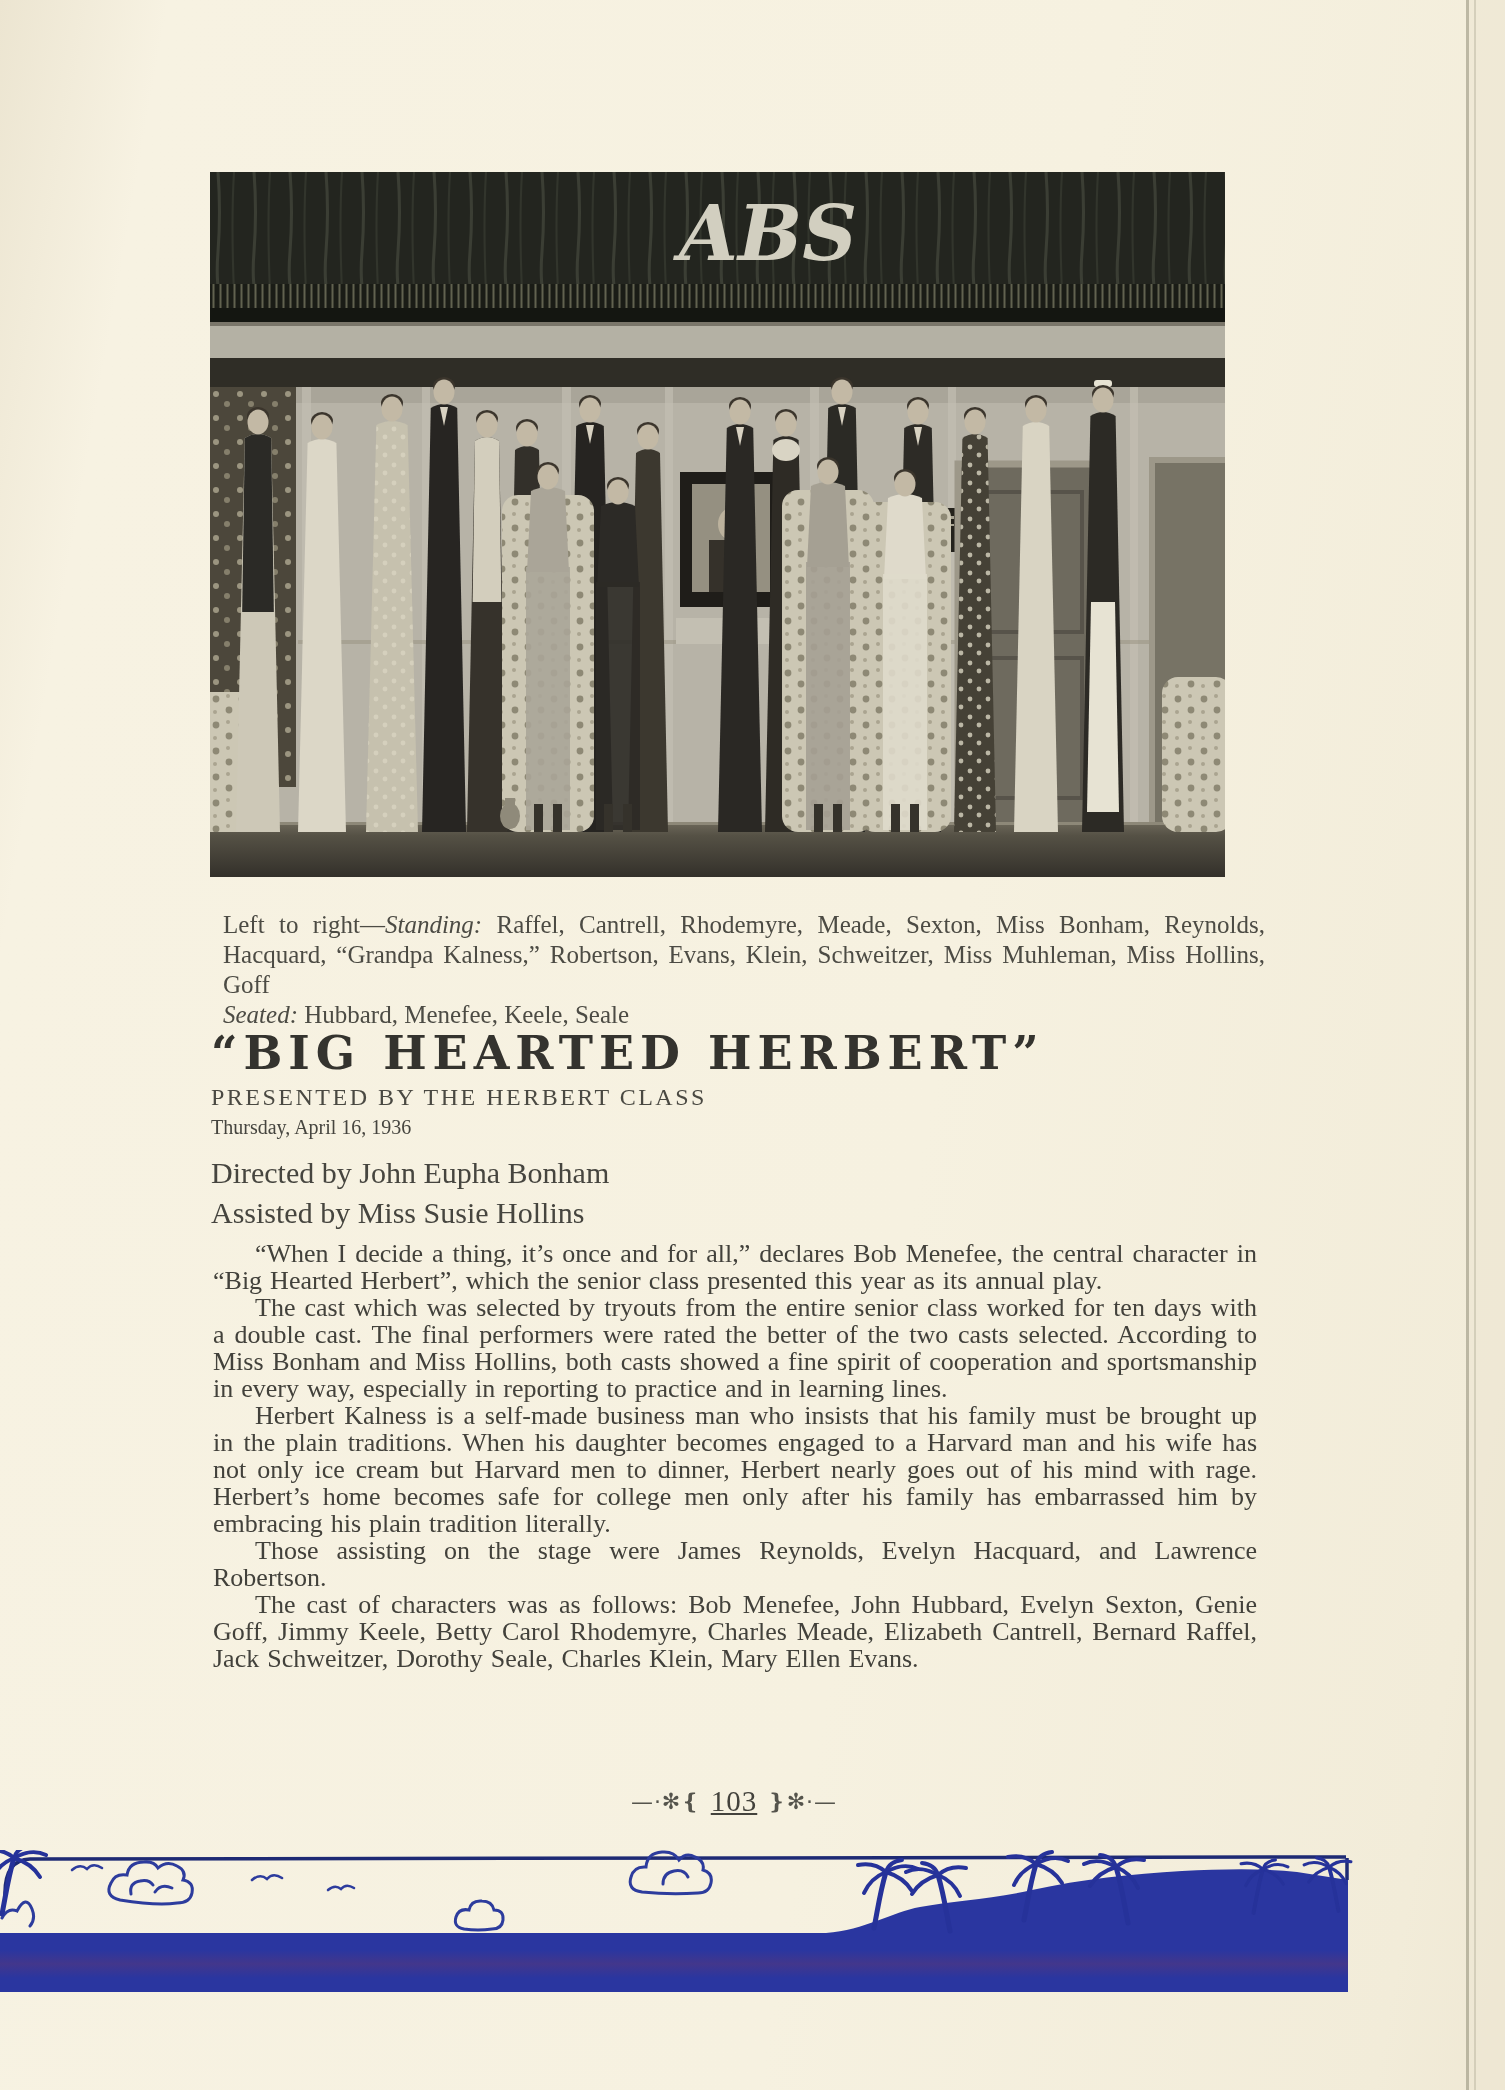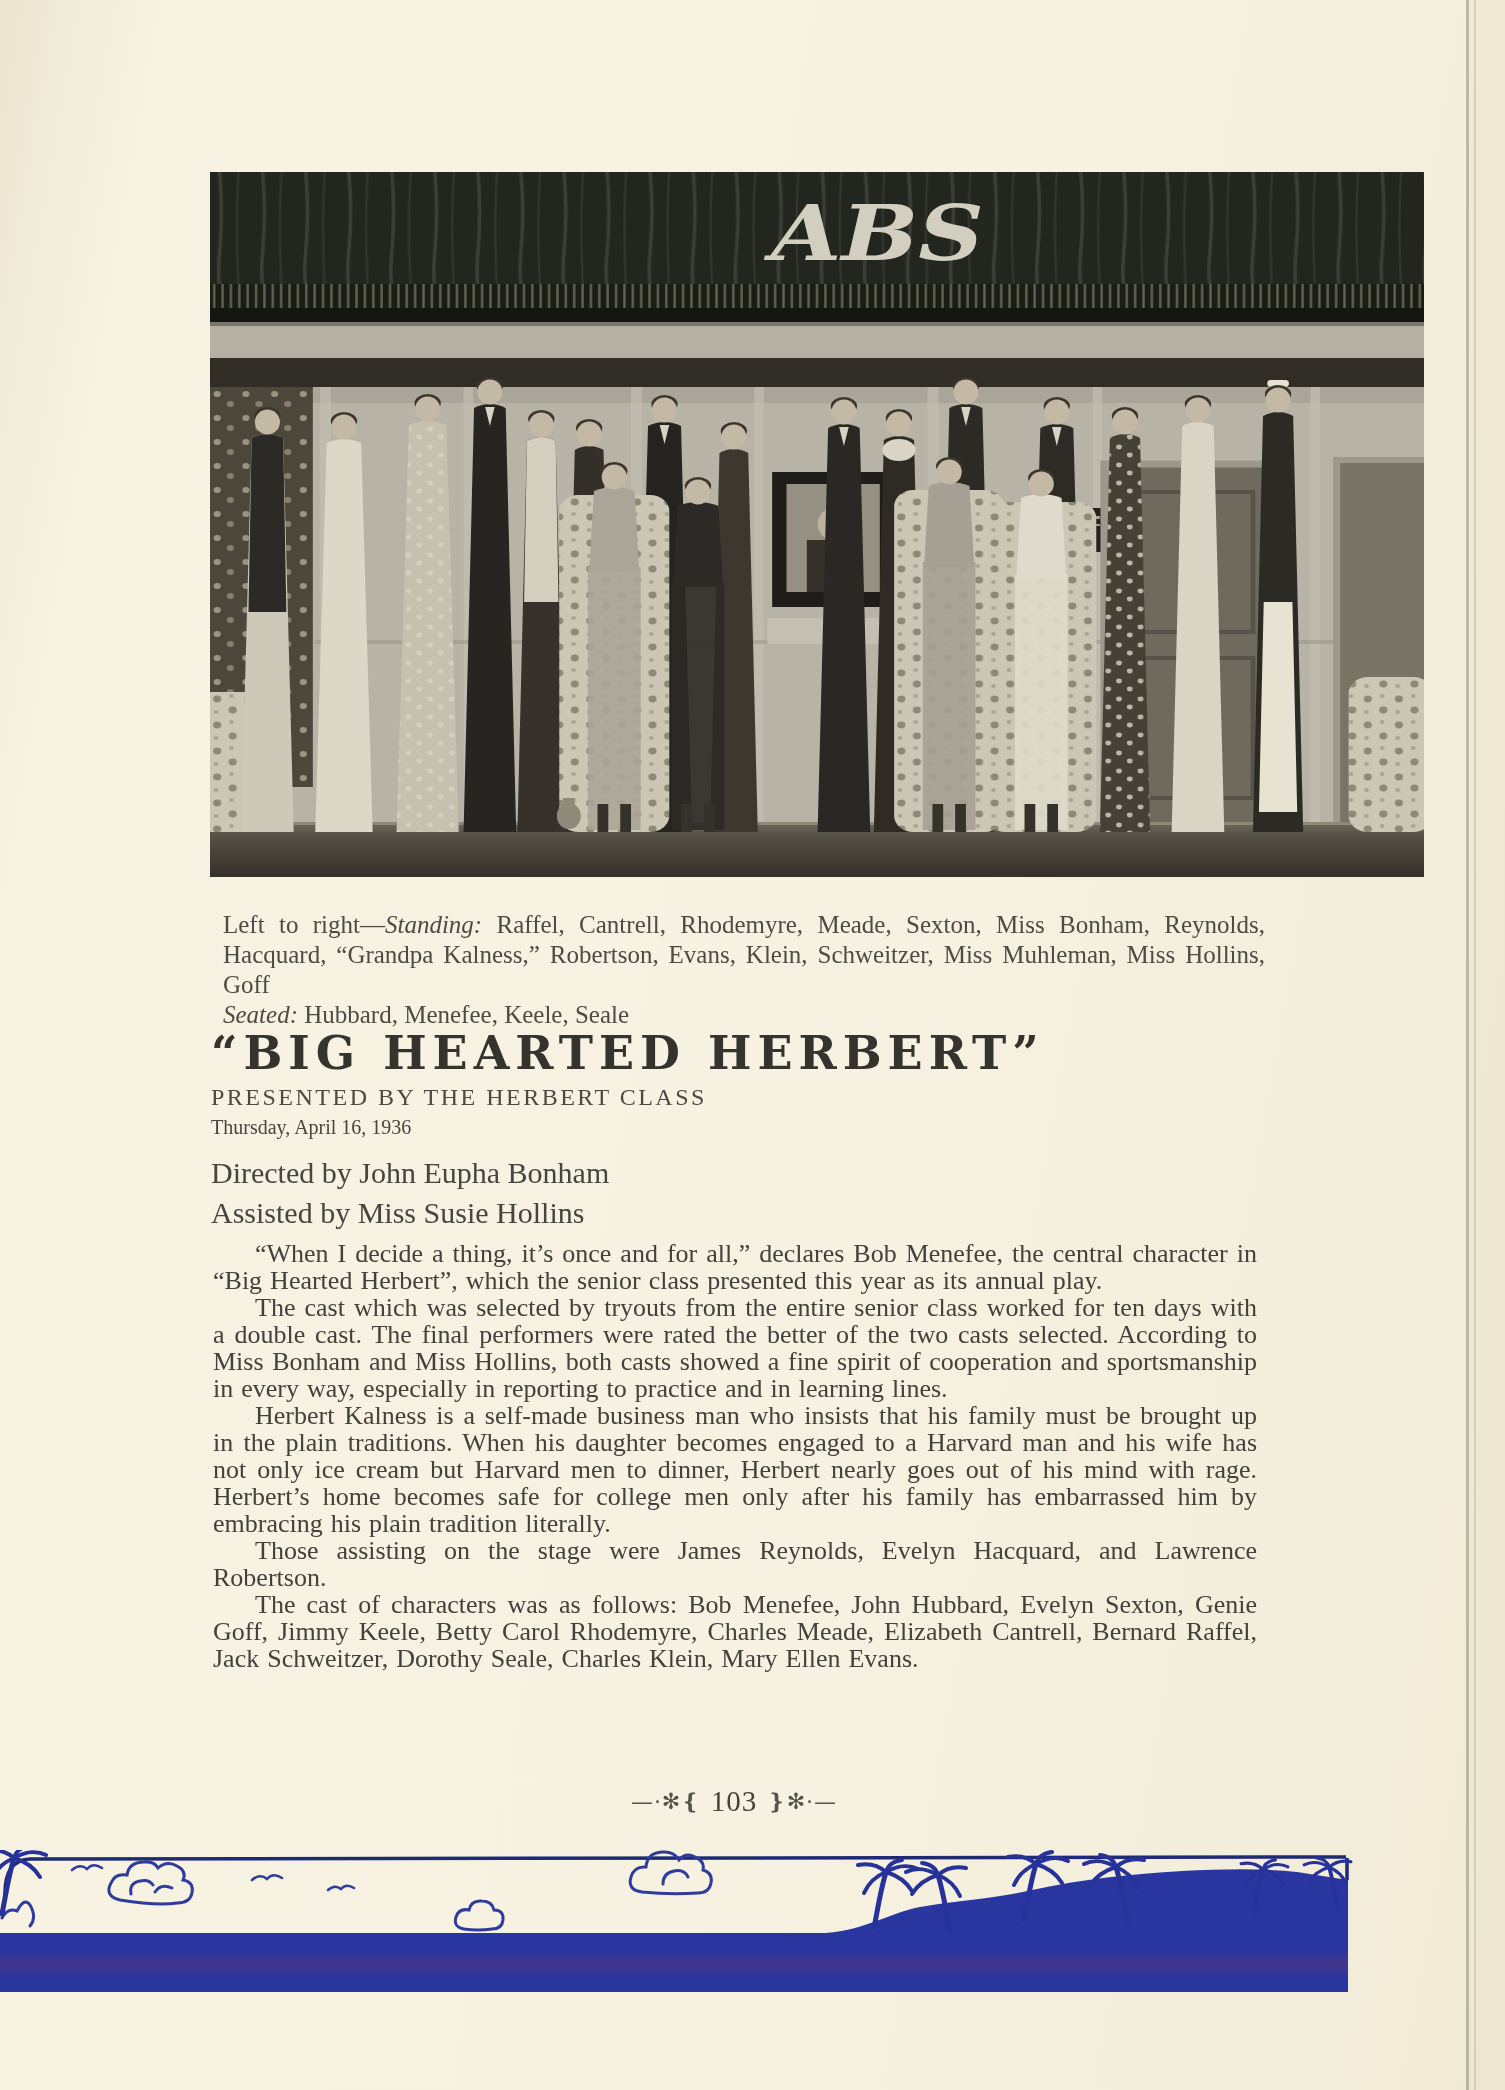--- a/index.html
+++ b/index.html
@@ -9,21 +9,21 @@
     background:linear-gradient(100deg,#ece5d1 0%,#f7f2e2 9%,#f6f1e0 60%,#f2ecd9 93%,#efe8d4 100%);
     font-family:"Liberation Serif","DejaVu Serif",serif;
     color:#45443e;
     overflow:hidden;
   }
   
   .edge-line{position:absolute;top:0;bottom:0;left:1466px;width:3px;background:#8f8d77;opacity:.55;}
   .edge-line2{position:absolute;top:0;bottom:0;left:1474px;width:2px;background:#b9b5a0;opacity:.5;}
   .edge-shade{position:absolute;top:0;bottom:0;left:1469px;right:0;background:#ede6d2;opacity:.6;}
 
-  .photo{position:absolute;left:210px;top:172px;width:1214px;height:705px;margin:0;}
+  .photo{position:absolute;left:210px;top:172px;width:1015px;height:705px;margin:0;}
   .photo svg{display:block;width:100%;height:100%;}
 
   .caption{
     position:absolute;left:213px;top:900px;width:1042px;
     font-size:25px;line-height:30px;text-align:justify;color:#4c4b44;margin:10px;
   }
   .caption p{margin:0;}
   .caption em{font-style:italic;}
 
   .centerblock{position:absolute;left:211px;width:1042px;text-align:left;margin:0;}
@@ -38,21 +38,21 @@
     font-size:26px;line-height:27px;text-align:justify;color:#42413b;
     word-spacing:1.5px;
   }
   .article p{margin:0;text-indent:42px;}
 
   .folio{
     position:absolute;left:213px;top:1785px;width:1042px;text-align:center;
     font-size:29px;color:#43423c;letter-spacing:1px;
   }
   .folio .orn{font-family:"DejaVu Sans",sans-serif;font-size:22px;color:#55544c;vertical-align:2px;}
-  .folio .num{padding:0 10px;}
+  .folio .num{padding:0 10px;text-decoration:underline;}
 
   .illustration{position:absolute;left:0;top:1850px;width:1358px;height:152px;}
   .illustration svg{display:block;width:100%;height:100%;}
 </style>
 </head>
 <body>
 
 <div class="page">
 
   <div class="edge-shade"></div>

